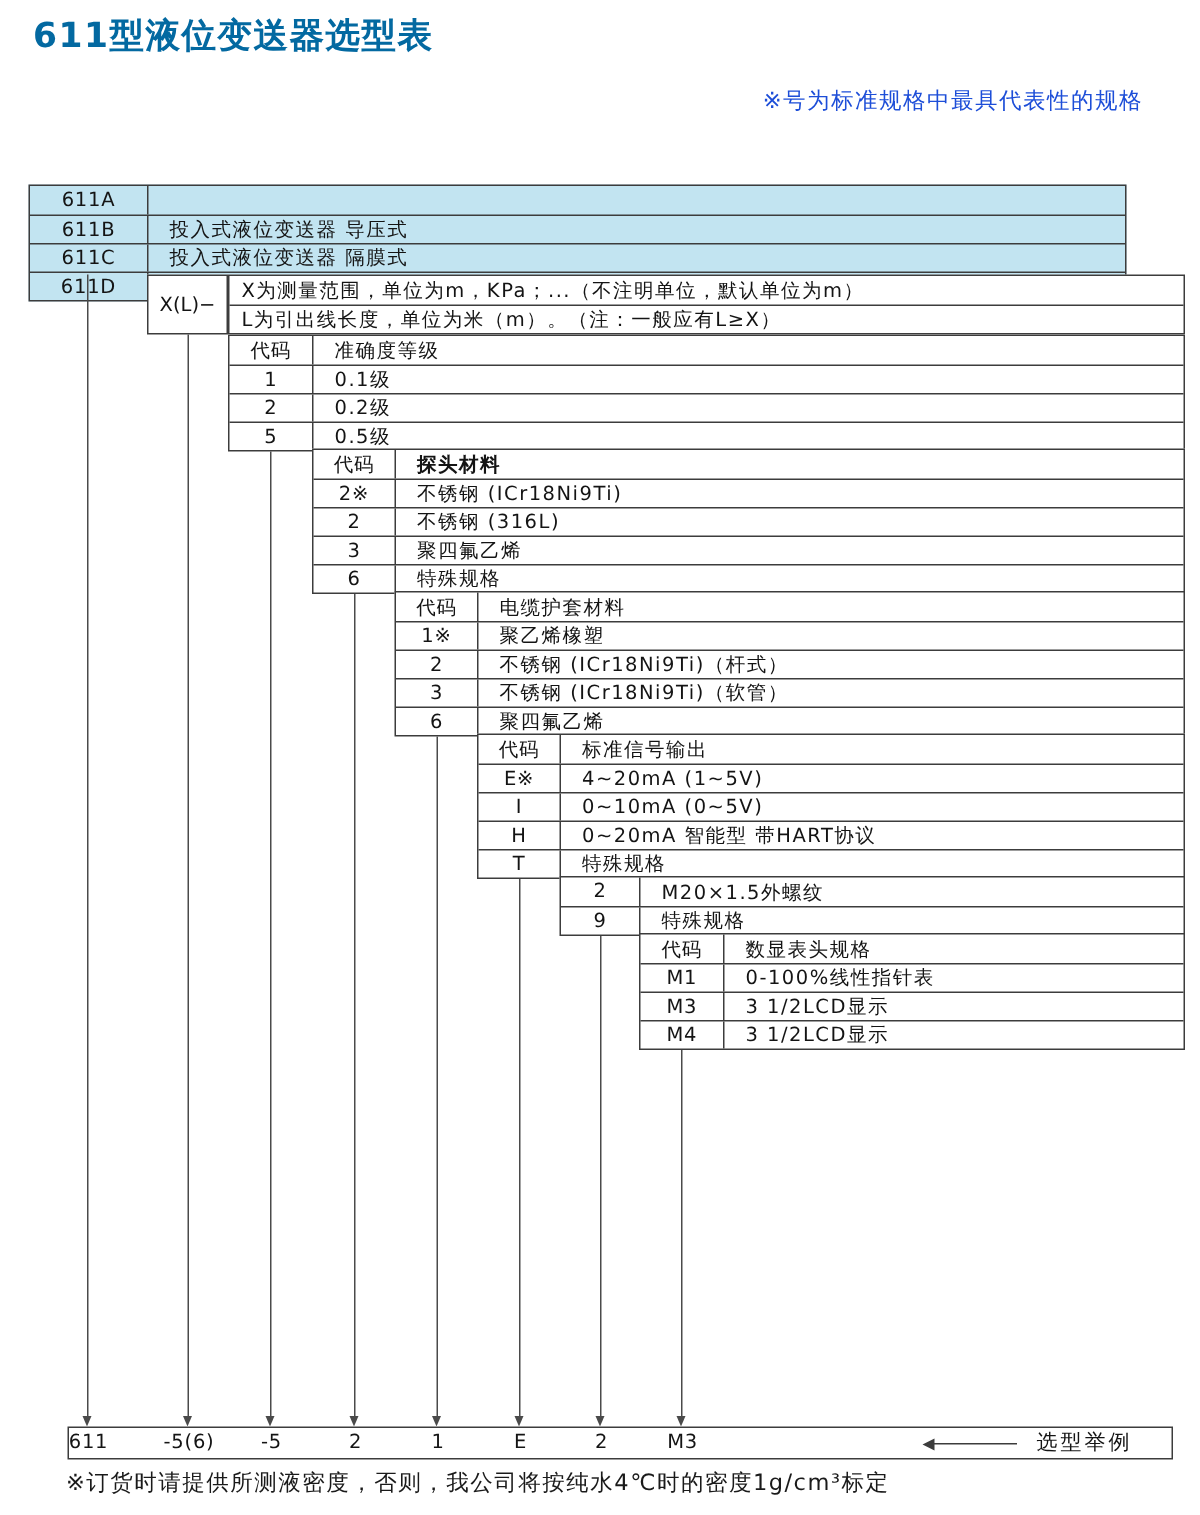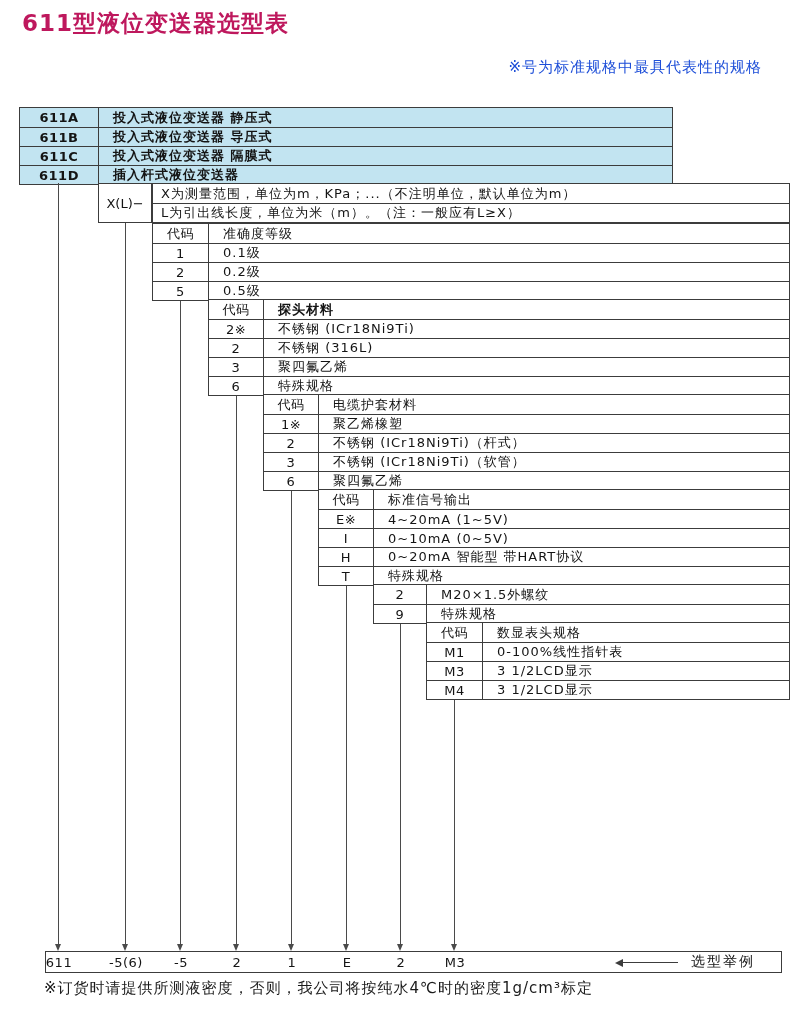--- a/index.html
+++ b/index.html
@@ -2,21 +2,21 @@
 <html><head>
 <meta charset="utf-8">
 <style>
   html,body { margin:0; padding:0; background:#ffffff; }
   .page {
     position:relative; width:800px; height:1010px; background:#ffffff;
     font-family:"DejaVu Sans", sans-serif; color:#141414; overflow:hidden;
   }
   .page-title {
     position:absolute; left:22px; top:8px; font-size:23px; font-weight:bold;
-    color:#be185d; letter-spacing:1px; margin:0;
+    color:#0369a1; letter-spacing:1px; margin:0;
   }
   .top-note {
     position:absolute; top:58px; right:38px; font-size:15px; color:#1d4ed8;
     letter-spacing:1px;
   }
   .tbl { position:absolute; box-sizing:border-box; border:1px solid #3c3c3c; background:#fff; }
   .tbl.blue { background:#c2e4f1; }
   .trow { display:flex; box-sizing:border-box; border-top:1px solid #3c3c3c; }
   .trow:first-child { border-top:none; }
   .cell-code {
@@ -60,24 +60,23 @@
   }
 </style>
 </head>
 <body>
 
 <div class="page">
   <h1 class="page-title">611型液位变送器选型表</h1>
   <div class="top-note">※号为标准规格中最具代表性的规格</div>
 
   <div id="tree">
-      <div class="tbl blue" style="left: 19px; top: 107px; width: 654px; height: 78px; font-weight: bold;">
+      <div class="tbl blue" style="left: 19px; top: 123px; width: 732px; height: 78px;">
         <div class="trow" style="height: 19px;">
           <div class="cell-code" style="width: 79px;">611A</div>
-          <div class="cell-desc">投入式液位变送器  静压式</div>
         </div>
         <div class="trow" style="height: 19px;">
           <div class="cell-code" style="width: 79px;">611B</div>
           <div class="cell-desc">投入式液位变送器  导压式</div>
         </div>
         <div class="trow" style="height: 19px;">
           <div class="cell-code" style="width: 79px;">611C</div>
           <div class="cell-desc">投入式液位变送器  隔膜式</div>
         </div>
         <div class="trow" style="height: 19px;">

